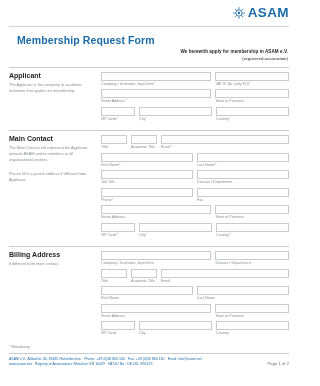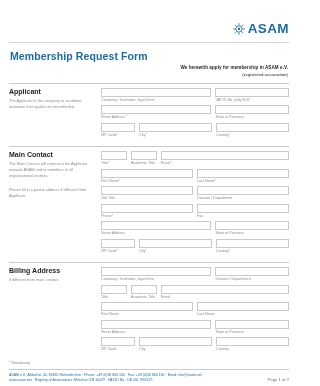--- a/index.html
+++ b/index.html
@@ -6,41 +6,41 @@
   body{
     width:298px;height:386px;
     font-family:"Liberation Sans", sans-serif;
     color:#231f20;
     overflow:hidden;
     position:relative;
   }
   .page{
     width:298px;height:306px;
     box-sizing:border-box;
-    padding:16px 9px;
+    padding:0 9px;
     position:relative;
     background:#fff;
   }
 
   
   .brandbar{
     height:26px;
     display:flex;align-items:center;justify-content:flex-end;
   }
   .logo{display:flex;align-items:center;gap:3px;}
   .logo-mark{width:12px;height:12px;display:block;}
   .logo-text{
     font-size:13.5px;font-weight:bold;color:#1b6ca8;
     letter-spacing:.4px;line-height:1;
   }
   .rule{height:1px;background:#d2d4d6;width:100%;}
 
   .title{
     font-size:10.5px;font-weight:bold;color:#1b6ca8;
-    margin:7px 0 0 1px;letter-spacing:.1px;
+    margin:7px 0 0 8px;letter-spacing:.1px;
   }
   .apply-block{
     text-align:right;
     margin-top:3px;
     padding-right:1px;
   }
   .apply-main{font-size:4.6px;font-weight:bold;color:#231f20;letter-spacing:.05px;}
   .apply-sub{font-size:4.4px;color:#231f20;margin-top:1.5px;}
 
   

